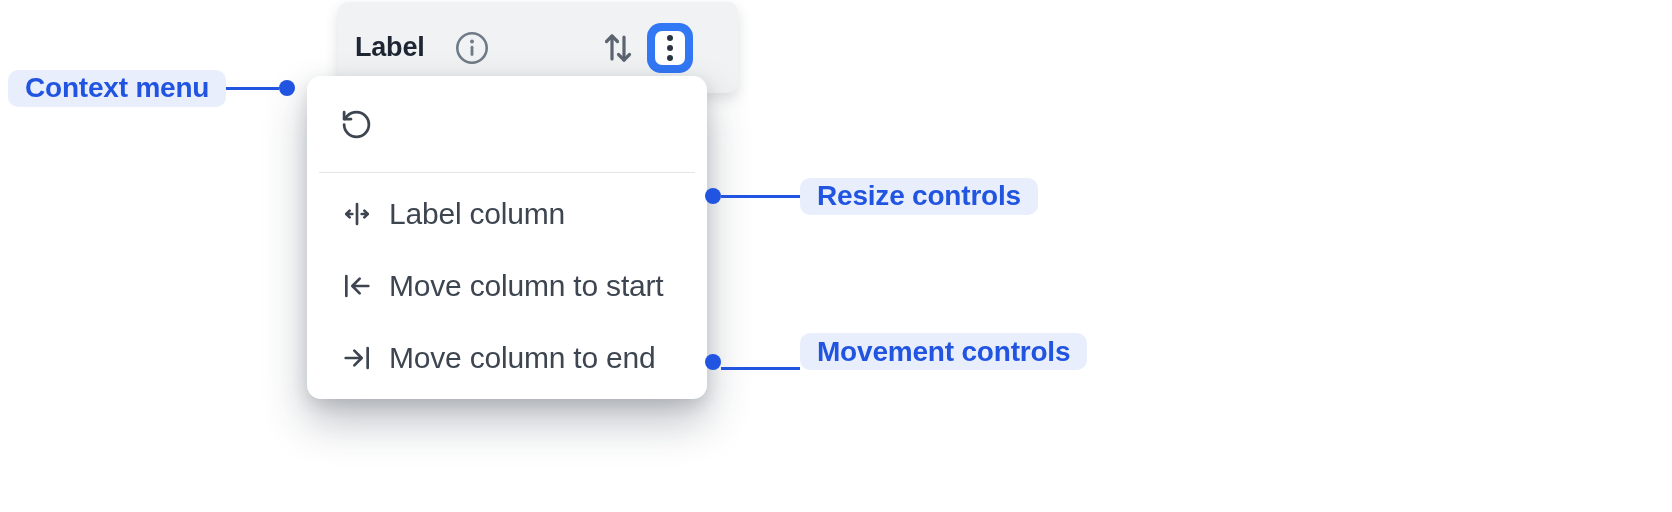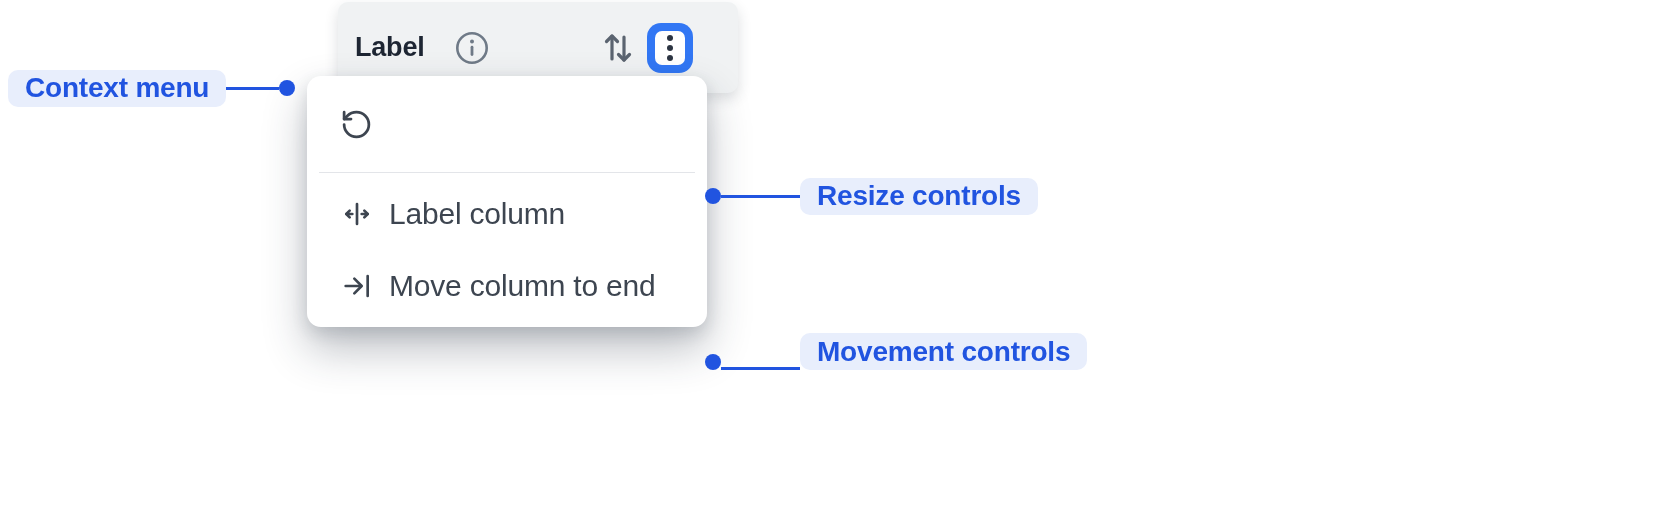--- a/index.html
+++ b/index.html
@@ -117,20 +117,30 @@
           <path d="M12 4.5 V19.5"></path>
           <path d="M6.5 9.5 L4 12 L6.5 14.5"></path>
             <path d="M4 12 H8.5"></path>
           <path d="M17.5 9.5 L20 12 L17.5 14.5"></path>
             <path d="M15.5 12 H20"></path>
         </svg>
       </span>
       <span class="mlabel">Label column</span>
     </div>
 
+    <div class="menu-item">
+      <span class="mi">
+        <svg viewBox="0 0 24 24" width="32" height="32" fill="none" stroke-width="2" stroke-linecap="round" stroke-linejoin="round">
+          <path d="M4 4.5 V19.5"></path>
+          <path d="M14 6.5 L8.5 12 L14 17.5"></path>
+          <path d="M9 12 H20.5"></path>
+        </svg>
+      </span>
+      <span class="mlabel">Move column to start</span>
+    </div>
 
     <div class="menu-item">
       <span class="mi">
         <svg viewBox="0 0 24 24" width="32" height="32" fill="none" stroke-width="2" stroke-linecap="round" stroke-linejoin="round">
           <path d="M20 4.5 V19.5"></path>
           <path d="M10 6.5 L15.5 12 L10 17.5"></path>
           <path d="M3.5 12 H15"></path>
         </svg>
       </span>
       <span class="mlabel">Move column to end</span>

